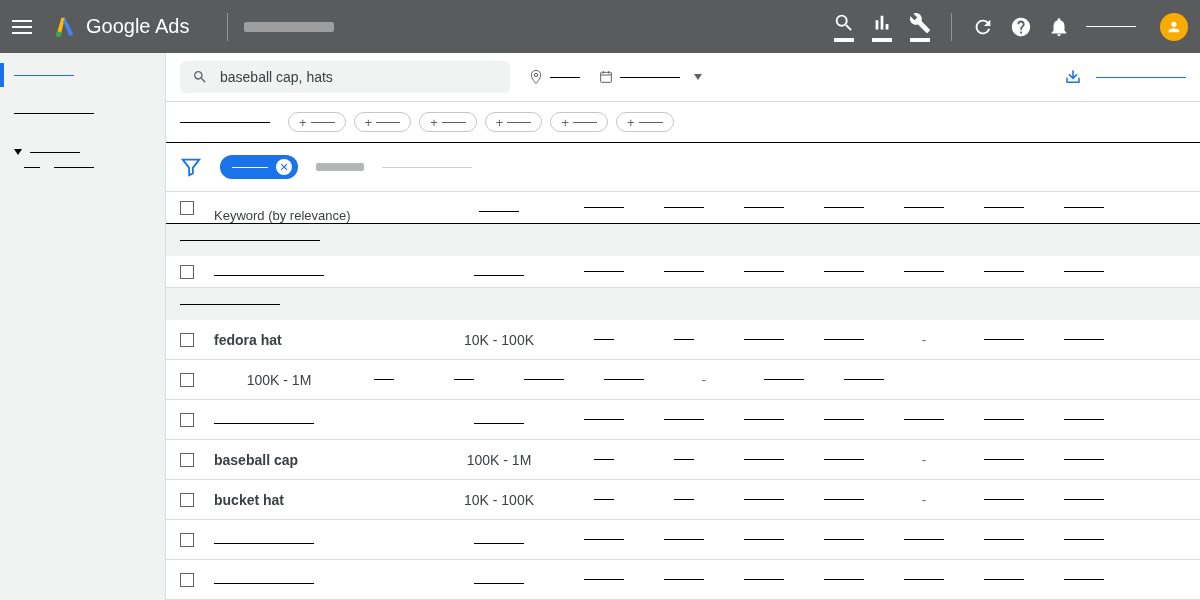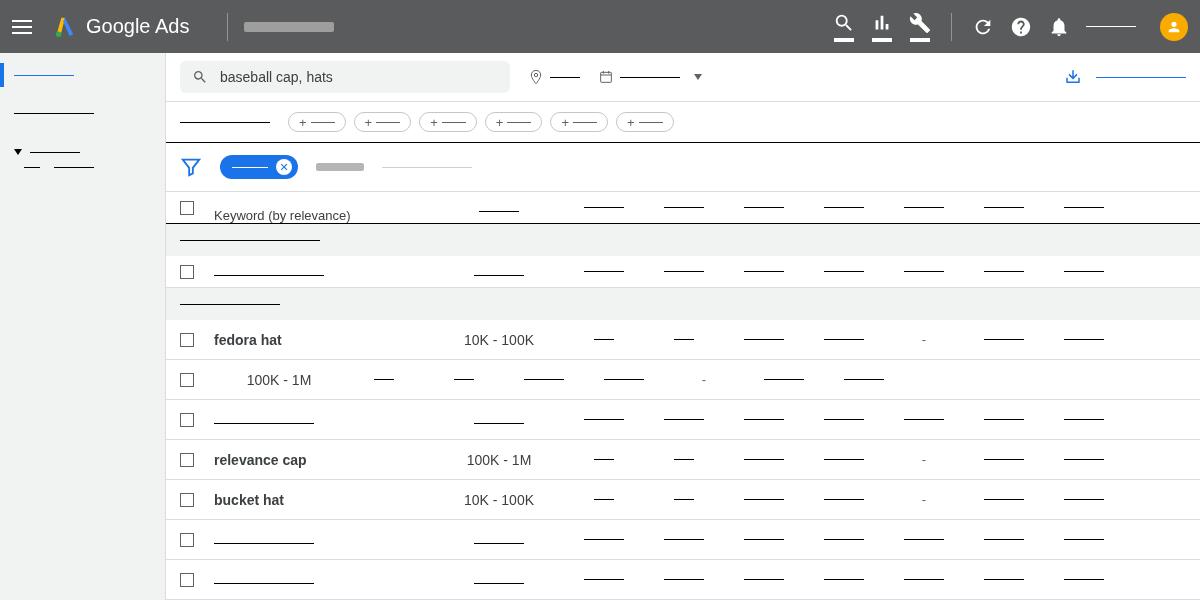--- a/index.html
+++ b/index.html
@@ -381,21 +381,21 @@
             <span class="ph-line"></span>
           </div>
       <div class="col">
             <span class="ph-line"></span>
           </div>
   </div>
         <div class="trow">
     <div class="col-check">
             <div class="checkbox"></div>
           </div>
-    <div class="col-kw"><span class="kw-text">relevance cap</span></div>
+    <div class="col-kw"><span class="kw-text">baseball cap</span></div>
     <div class="col-vol"><span class="vol-text">100K - 1M</span></div>
 
       <div class="col">
             <span class="ph-line" style="width:20px"></span>
           </div>
       <div class="col">
             <span class="ph-line" style="width:20px"></span>
           </div>
       <div class="col">
             <span class="ph-line"></span>

